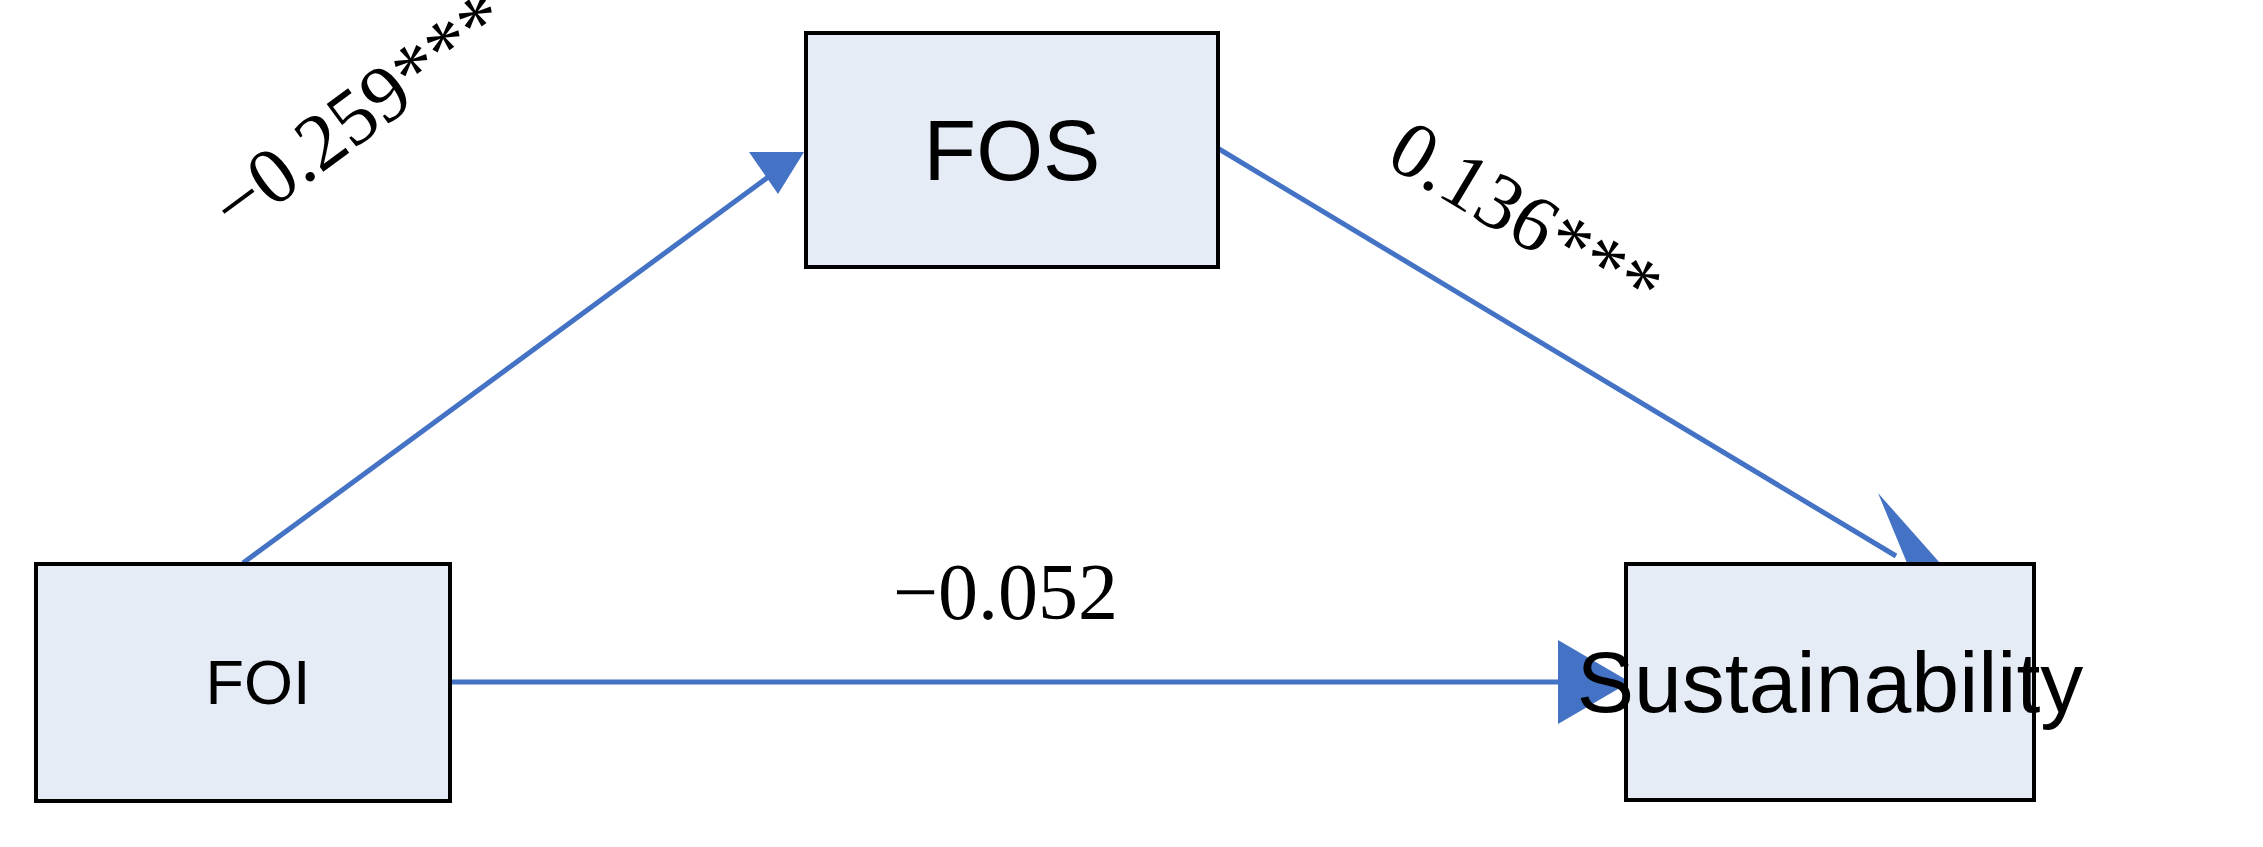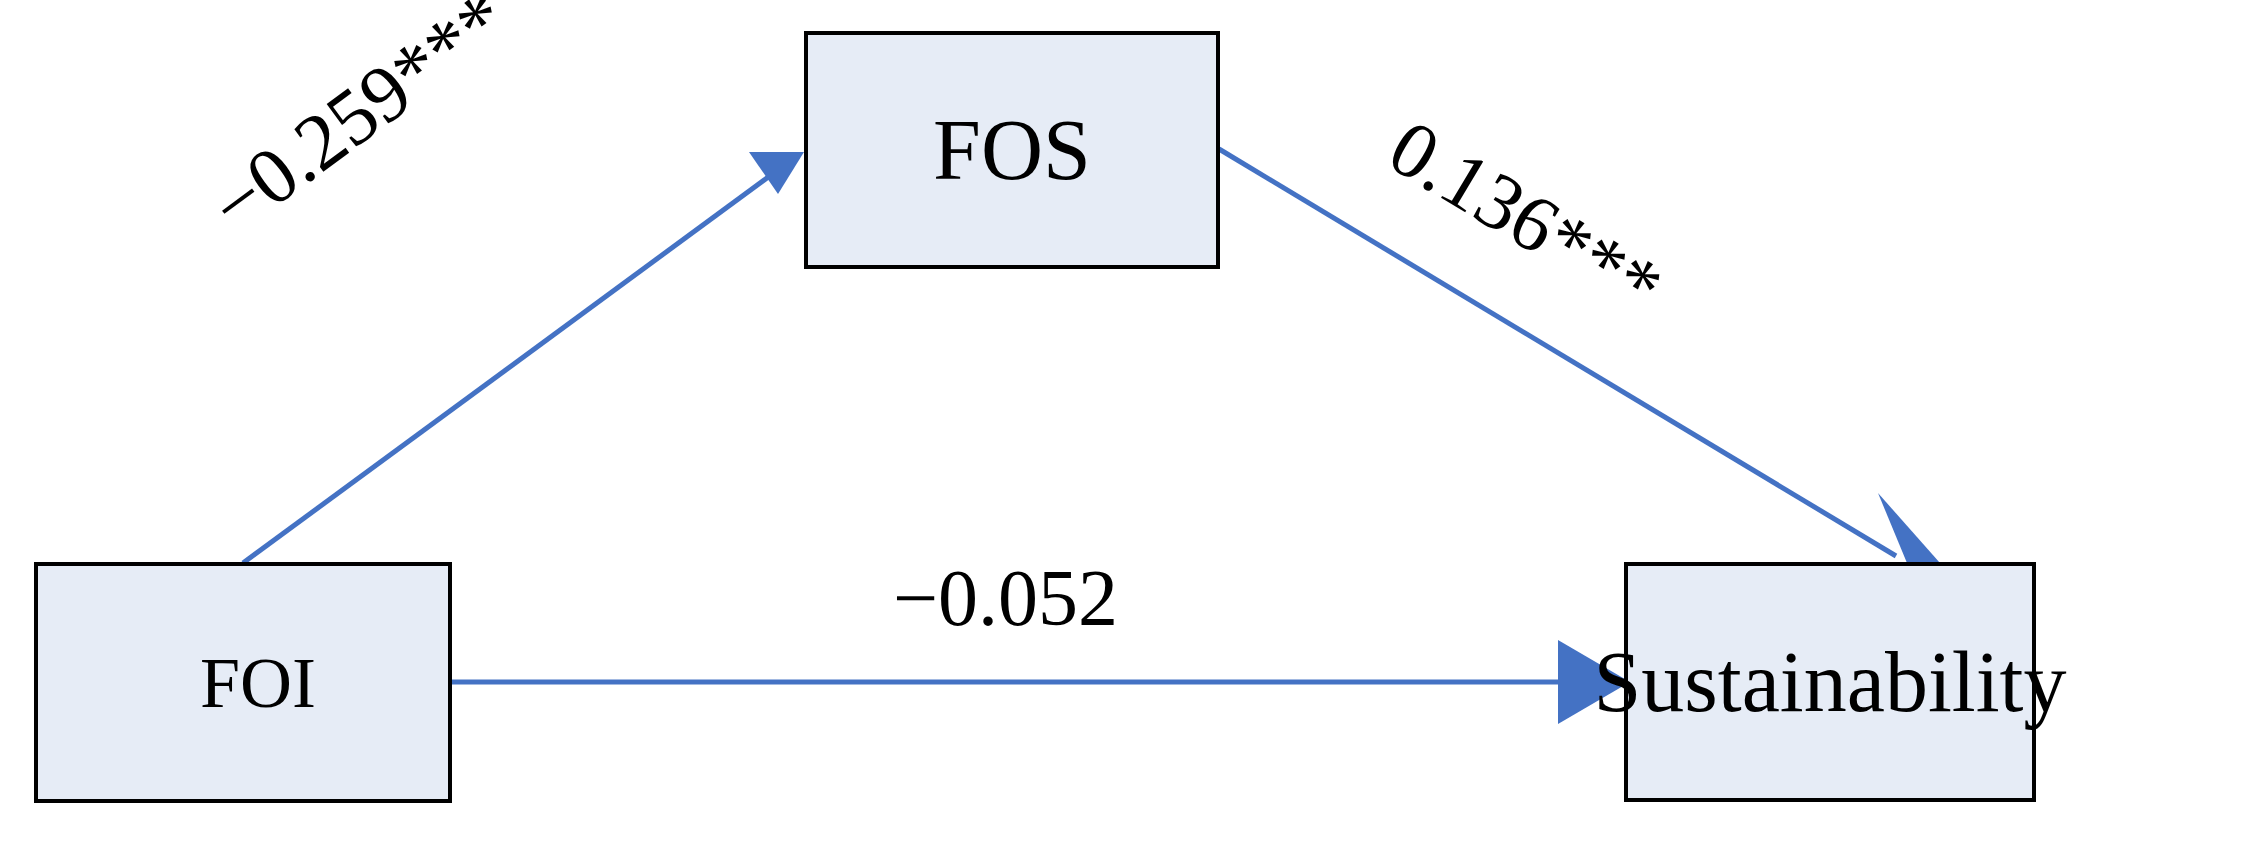--- a/index.html
+++ b/index.html
@@ -26,39 +26,39 @@
     position: absolute;
     box-sizing: border-box;
     background: #e6ecf6;
     border: 4px solid #000000;
     display: flex;
     align-items: center;
     justify-content: center;
     z-index: 3;
   }
   .node-label {
-    font-family: Liberation Serif, serif;
+    font-family: Liberation Sans, sans-serif;
     color: #000000;
     line-height: 1;
     white-space: nowrap;
   }
   #node-fos {
     left: 804px;
     top: 31px;
     width: 416px;
     height: 238px;
   }
   #node-fos .node-label { font-size: 86px; }
   #node-foi {
     left: 34px;
     top: 562px;
     width: 418px;
     height: 241px;
   }
-  #node-foi .node-label { font-size: 72px; margin-left: 30px; }
+  #node-foi .node-label { font-size: 63px; margin-left: 30px; }
   #node-sustainability {
     left: 1624px;
     top: 562px;
     width: 412px;
     height: 240px;
   }
   #node-sustainability .node-label { font-size: 86px; }
 
   .edge-label {
     position: absolute;
@@ -79,21 +79,20 @@
     left: 1418px;
     top: 106px;
     font-size: 80px;
     transform: rotate(31deg);
     transform-origin: left top;
   }
   #label-c {
     left: 893px;
     top: 552px;
     font-size: 80px;
-    margin-top: 6px;
   }
 </style>
 </head>
 <body>
 
 <div id="canvas">
 
   <svg id="edges" viewBox="0 0 2263 847" width="2263" height="847" xmlns="http://www.w3.org/2000/svg">
 
     <g>

